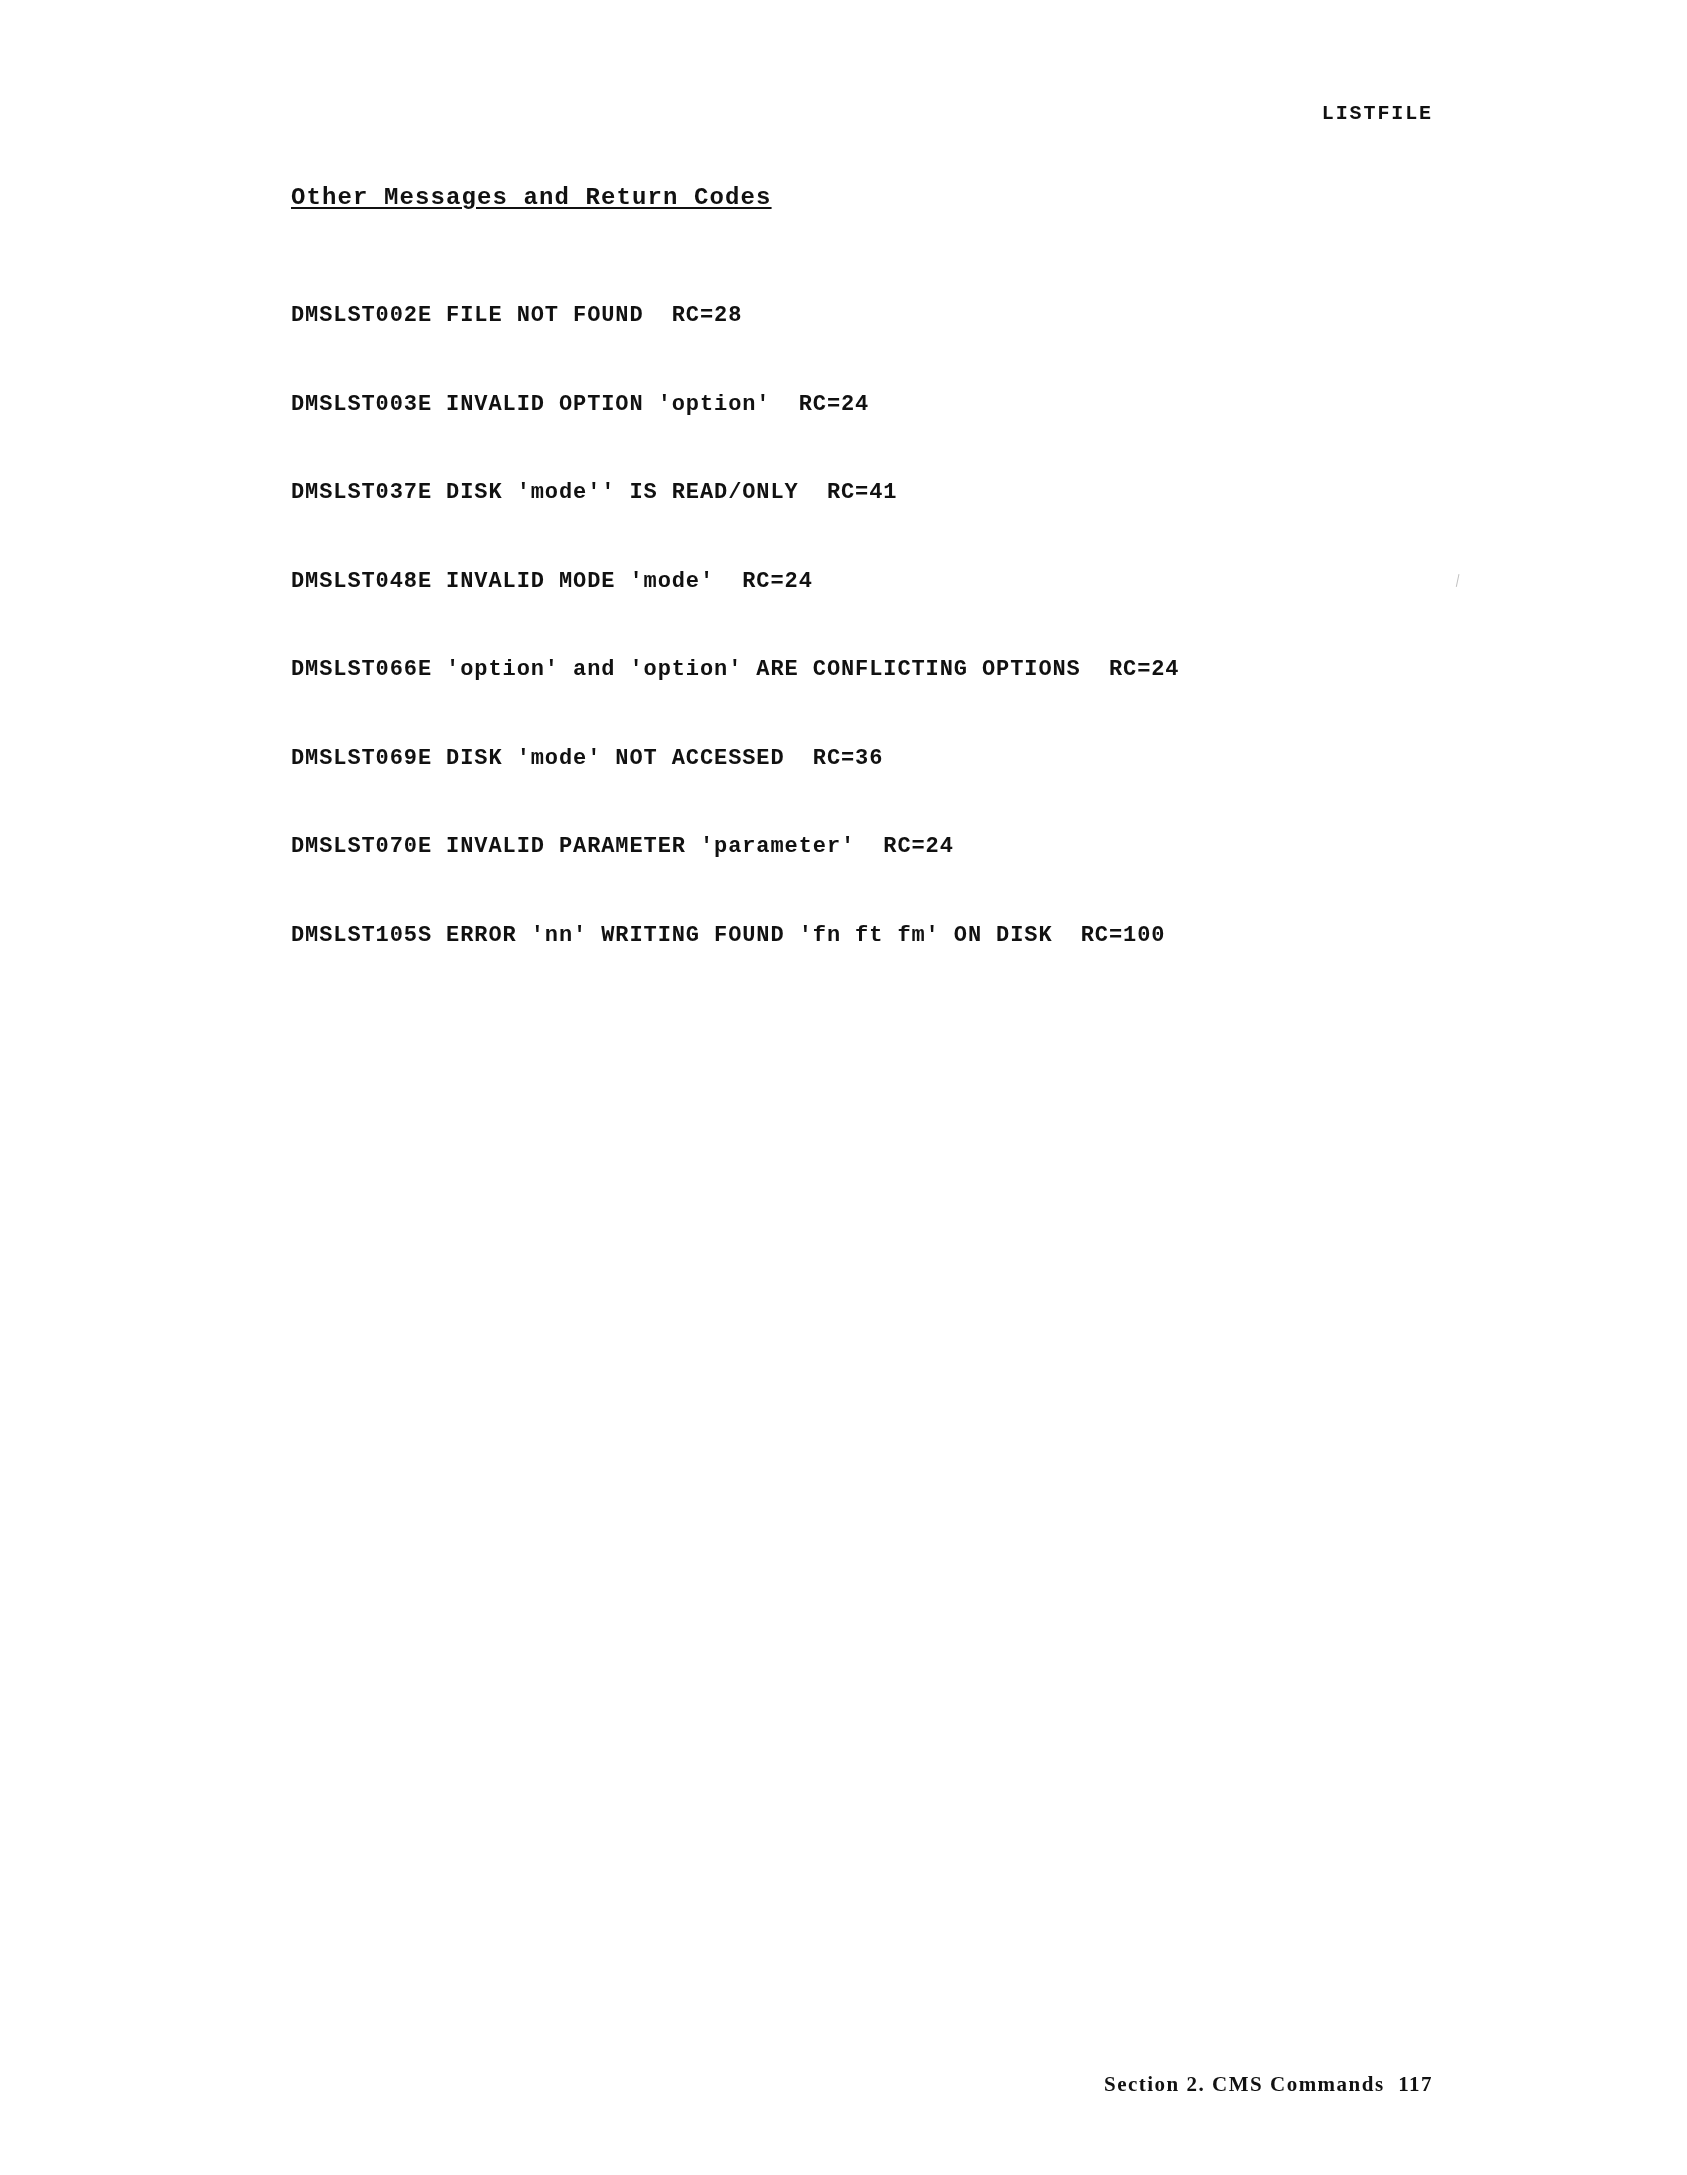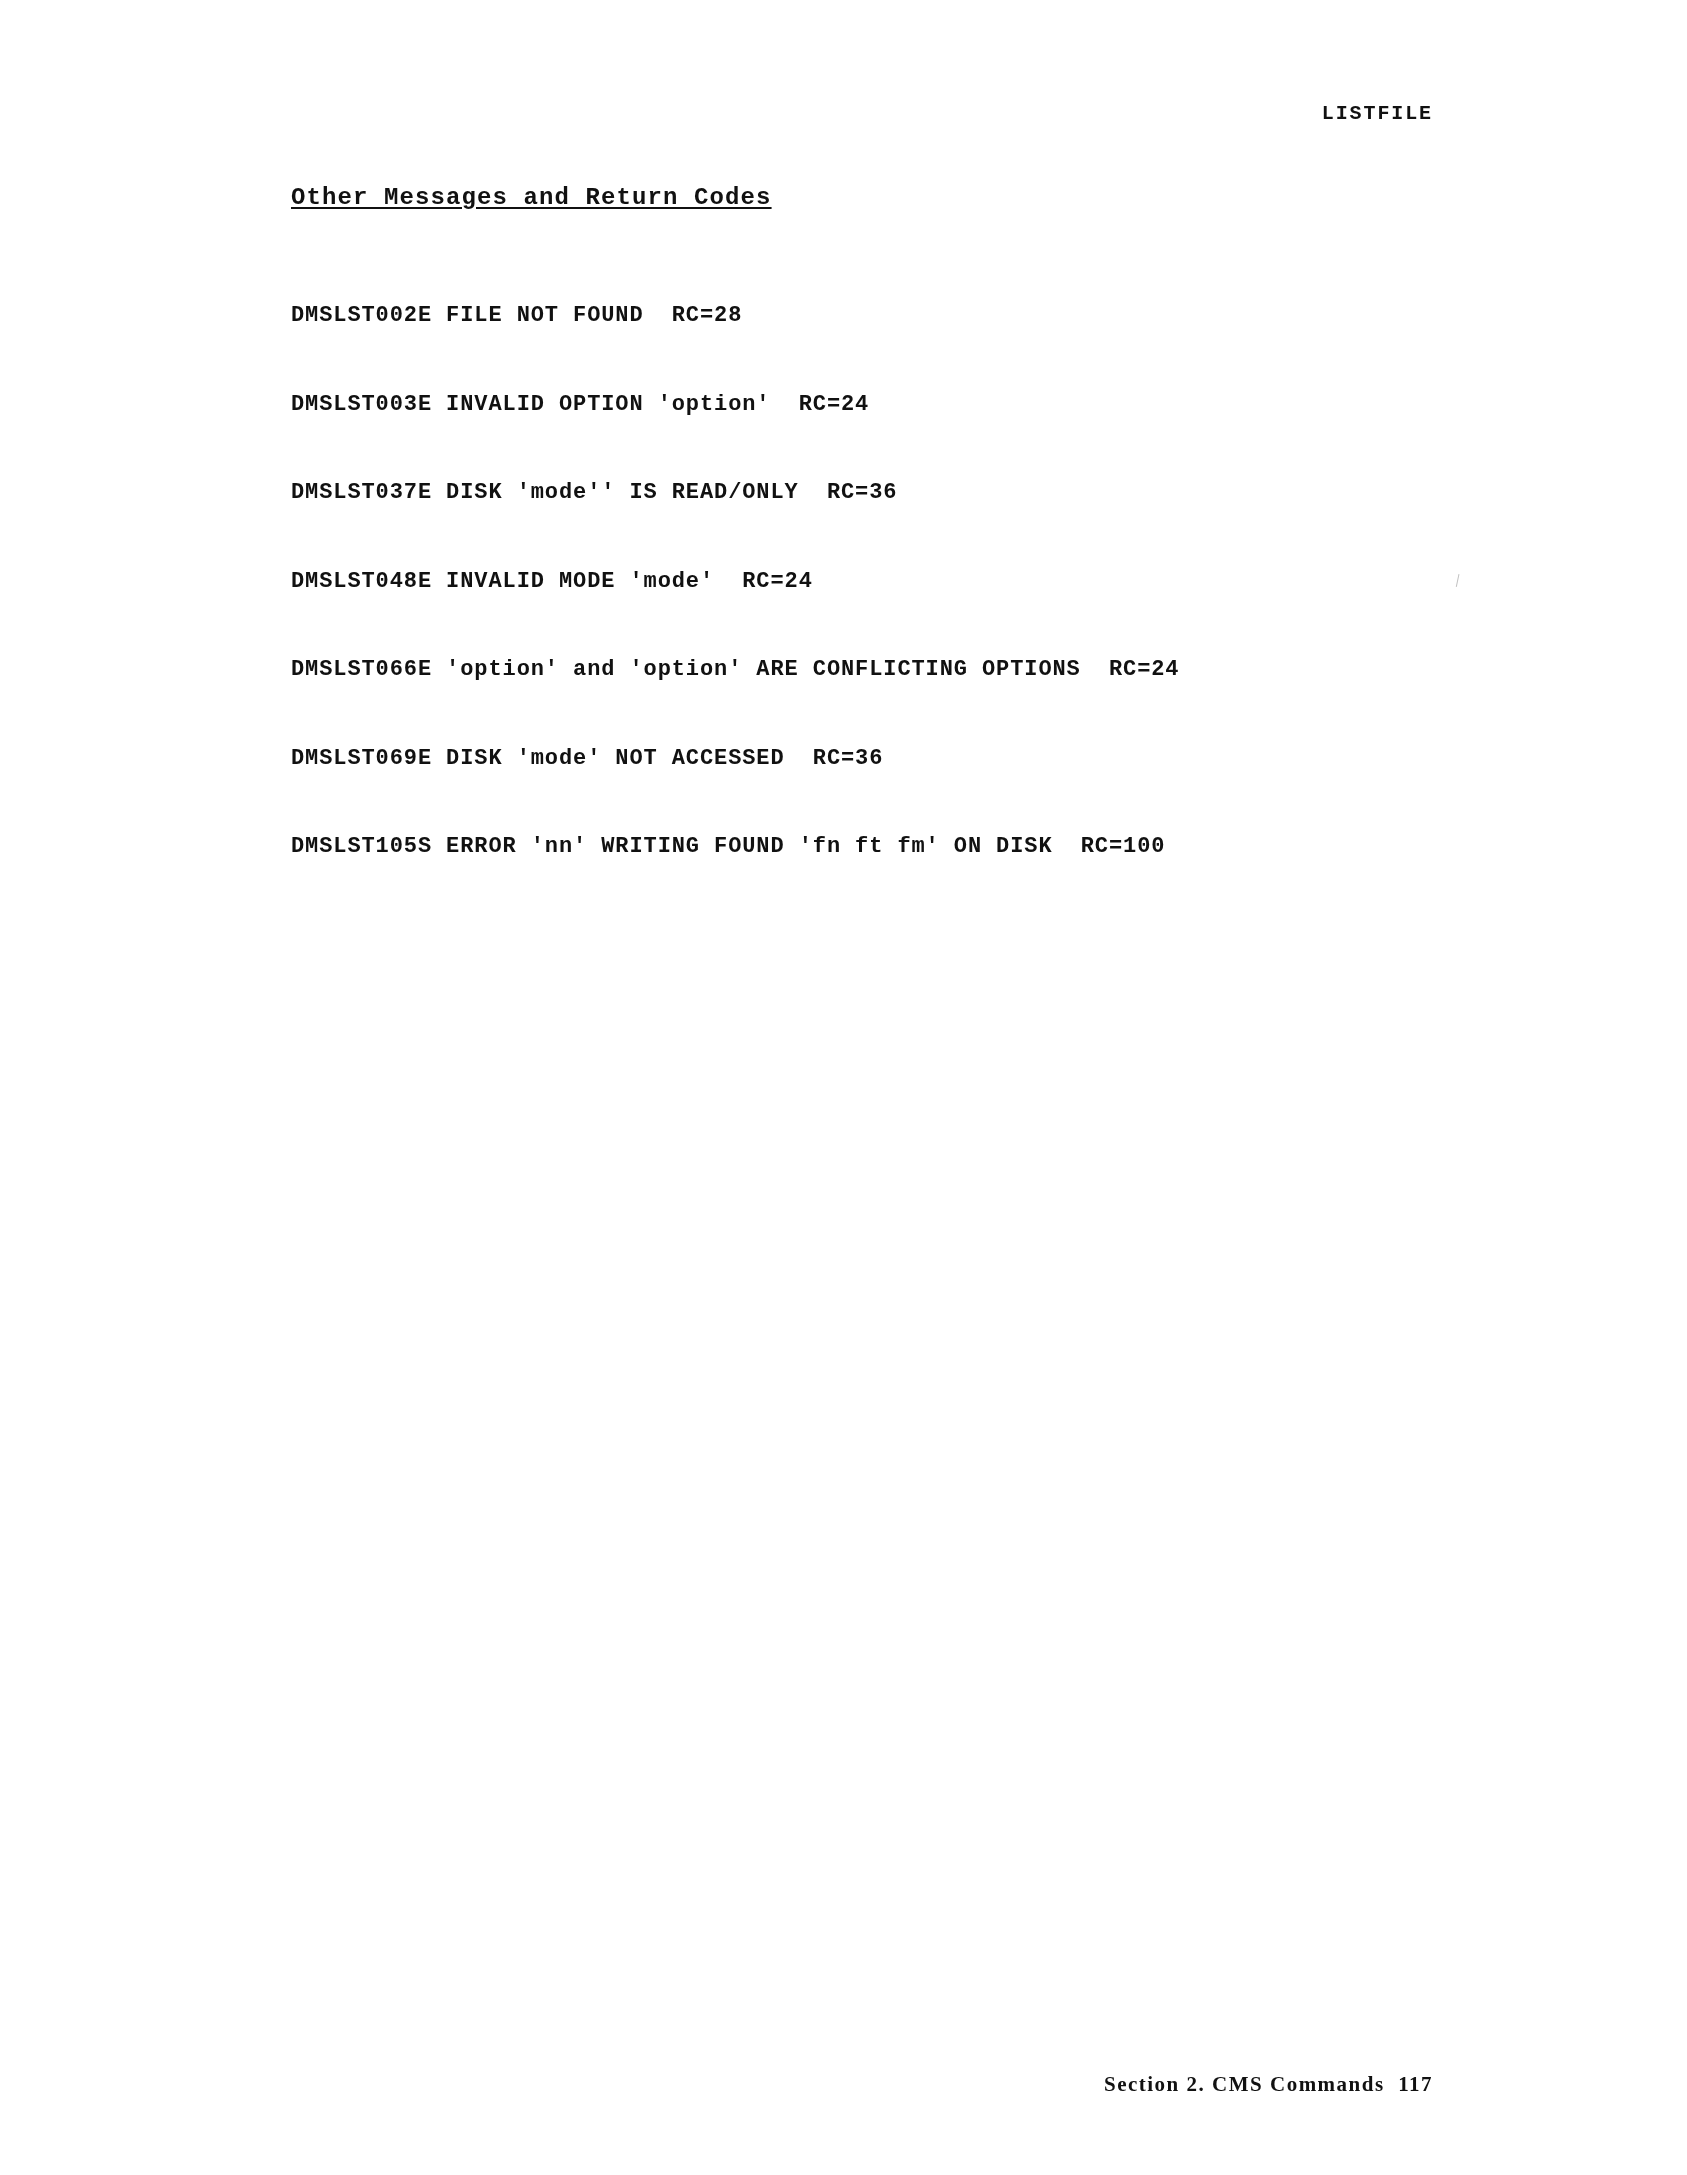--- a/index.html
+++ b/index.html
@@ -98,24 +98,25 @@
 
 <div class="page">
 
   <div class="header-right">LISTFILE</div>
 
   <div class="section-title"><span>Other Messages and Return Codes</span></div>
 
   <div class="msg-block">
     <div class="msg-line">DMSLST002E FILE NOT FOUND  RC=28</div>
     <div class="msg-line">DMSLST003E INVALID OPTION 'option'  RC=24</div>
-    <div class="msg-line">DMSLST037E DISK 'mode'' IS READ/ONLY  RC=36</div>
+    <div class="msg-line">DMSLST037E DISK 'mode'' IS READ/ONLY  RC=41</div>
     <div class="msg-line">DMSLST048E INVALID MODE 'mode'  RC=24</div>
     <div class="msg-line">DMSLST066E 'option' and 'option' ARE CONFLICTING OPTIONS  RC=24</div>
     <div class="msg-line">DMSLST069E DISK 'mode' NOT ACCESSED  RC=36</div>
+    <div class="msg-line">DMSLST070E INVALID PARAMETER 'parameter'  RC=24</div>
     <div class="msg-line">DMSLST105S ERROR 'nn' WRITING FOUND 'fn ft fm' ON DISK  RC=100</div>
   </div>
 
   <div class="stray-mark"></div>
 
   <div class="footer">
     <div class="footer-text">Section 2. CMS Commands  117</div>
   </div>
 
 </div>

